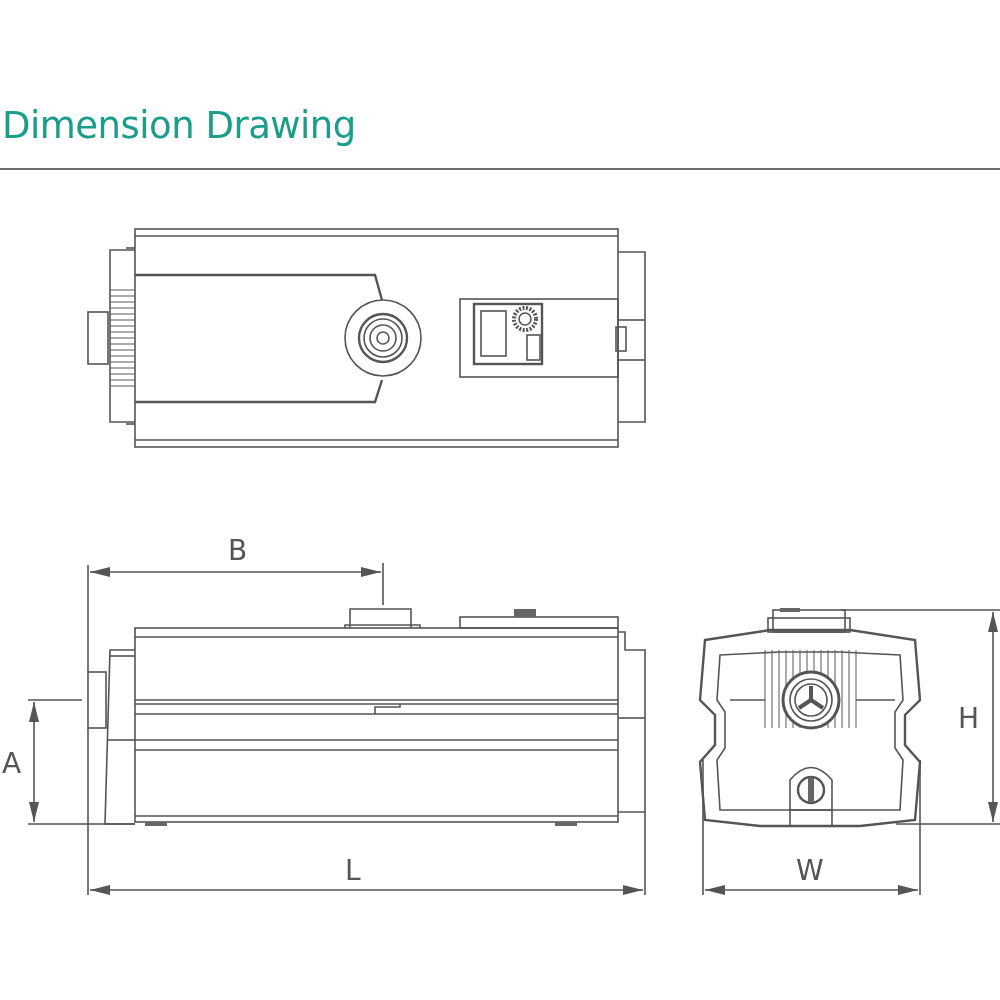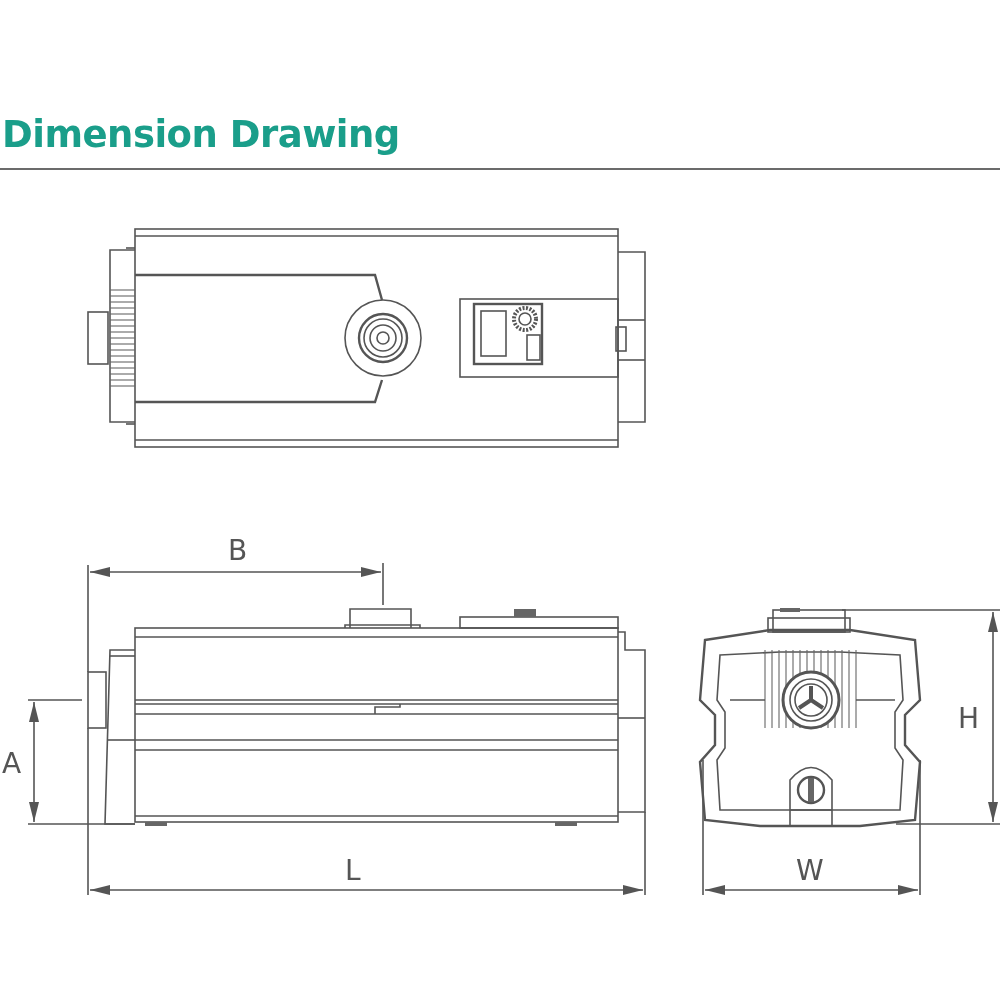--- a/index.html
+++ b/index.html
@@ -1,19 +1,19 @@
 <!DOCTYPE html>
 <html><head>
   <meta charset="utf-8">
   <style>
     html, body { margin: 0; padding: 0; background: #ffffff; }
     body { width: 1000px; height: 1000px; position: relative; overflow: hidden; font-family: "DejaVu Sans", sans-serif; }
     .title {
-      position: absolute; left: 2px; top: 113px;
-      font-family: "DejaVu Sans", sans-serif; font-weight: bold;
+      position: absolute; left: 2px; top: 104px;
+      font-family: "DejaVu Sans", sans-serif; font-weight: normal;
       font-size: 37px; color: #1a9e8a; letter-spacing: -0.5px; margin: 0;
     }
     .rule { position: absolute; left: 0; top: 168px; width: 1000px; height: 2px; background: #6b6b6b; }
     svg.drawing { position: absolute; left: 0; top: 0; }
     .ln { stroke: #555; stroke-width: 1.6; fill: none; }
     .ln2 { stroke: #555; stroke-width: 2.4; fill: none; }
     .thin { stroke: #666; stroke-width: 1.1; fill: none; }
     .dim { stroke: #555; stroke-width: 1.6; fill: none; }
     .arrow { fill: #555; }
     .lbl { font-family: "DejaVu Sans", sans-serif; font-size: 28px; fill: #555; }

